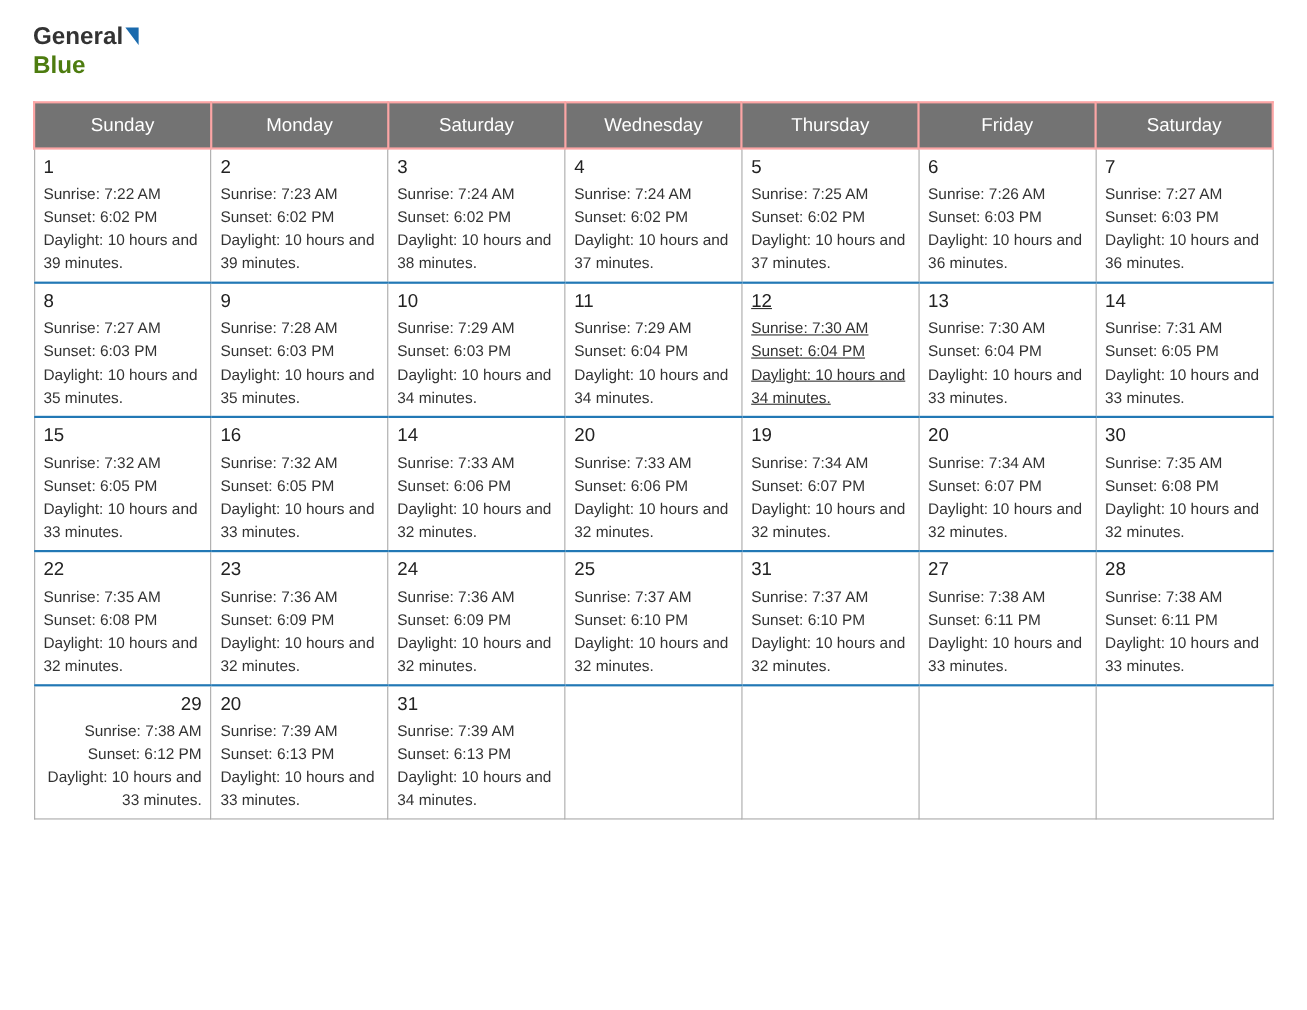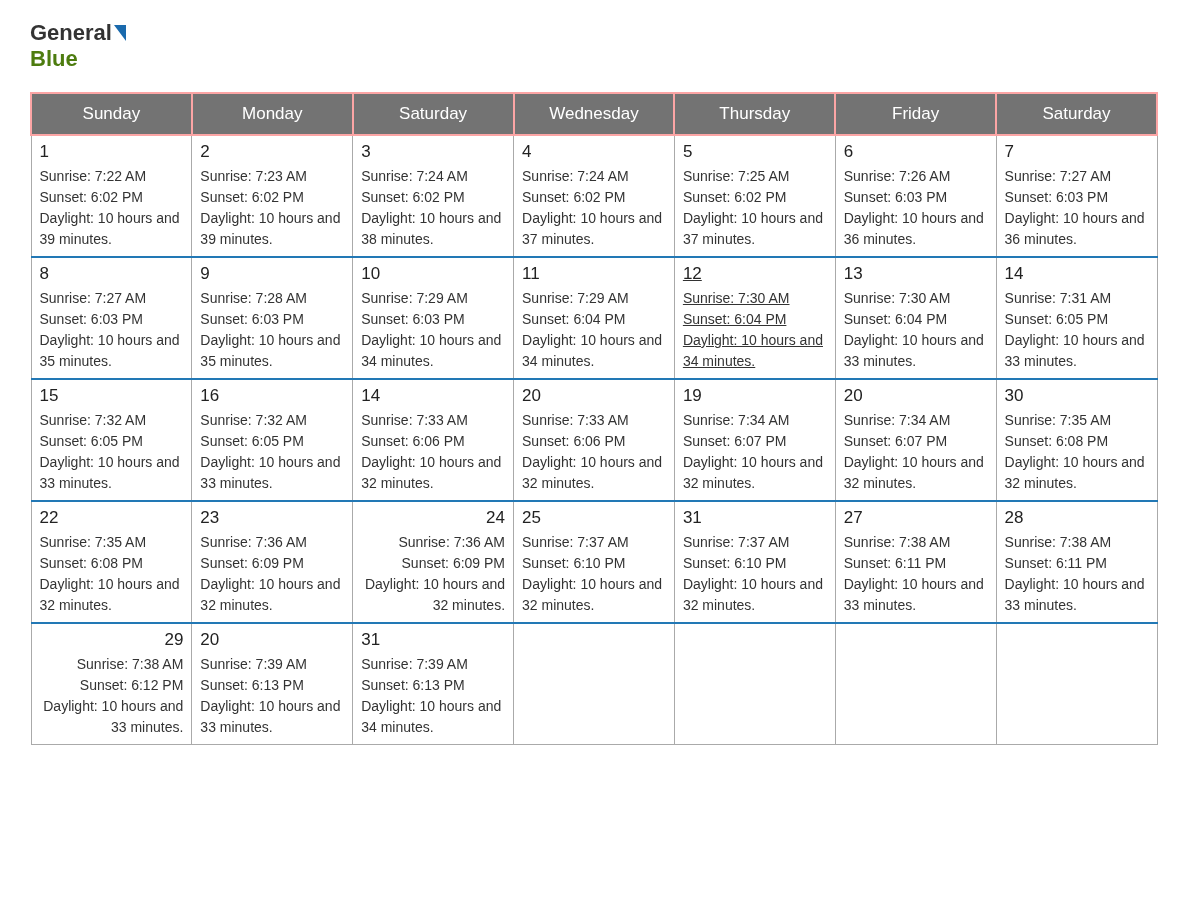--- a/index.html
+++ b/index.html
@@ -218,21 +218,21 @@
       </tr>
       <tr>
         <td style="border-top: 2px solid rgb(34, 120, 181);">
           <div class="day-number">22</div>
           <div class="day-info">Sunrise: 7:35 AM<br>Sunset: 6:08 PM<br>Daylight: 10 hours and 32 minutes.</div>
         </td>
         <td style="border-top: 2px solid rgb(34, 120, 181);">
           <div class="day-number">23</div>
           <div class="day-info">Sunrise: 7:36 AM<br>Sunset: 6:09 PM<br>Daylight: 10 hours and 32 minutes.</div>
         </td>
-        <td style="border-top: 2px solid rgb(34, 120, 181); text-align: right;">
+        <td style="border-top: 2px solid rgb(34, 120, 181);">
           <div class="day-number">24</div>
           <div class="day-info">Sunrise: 7:36 AM<br>Sunset: 6:09 PM<br>Daylight: 10 hours and 32 minutes.</div>
         </td>
         <td style="border-top: 2px solid rgb(34, 120, 181);">
           <div class="day-number">25</div>
           <div class="day-info">Sunrise: 7:37 AM<br>Sunset: 6:10 PM<br>Daylight: 10 hours and 32 minutes.</div>
         </td>
         <td style="border-top: 2px solid rgb(34, 120, 181);">
           <div class="day-number">31</div>
           <div class="day-info">Sunrise: 7:37 AM<br>Sunset: 6:10 PM<br>Daylight: 10 hours and 32 minutes.</div>

